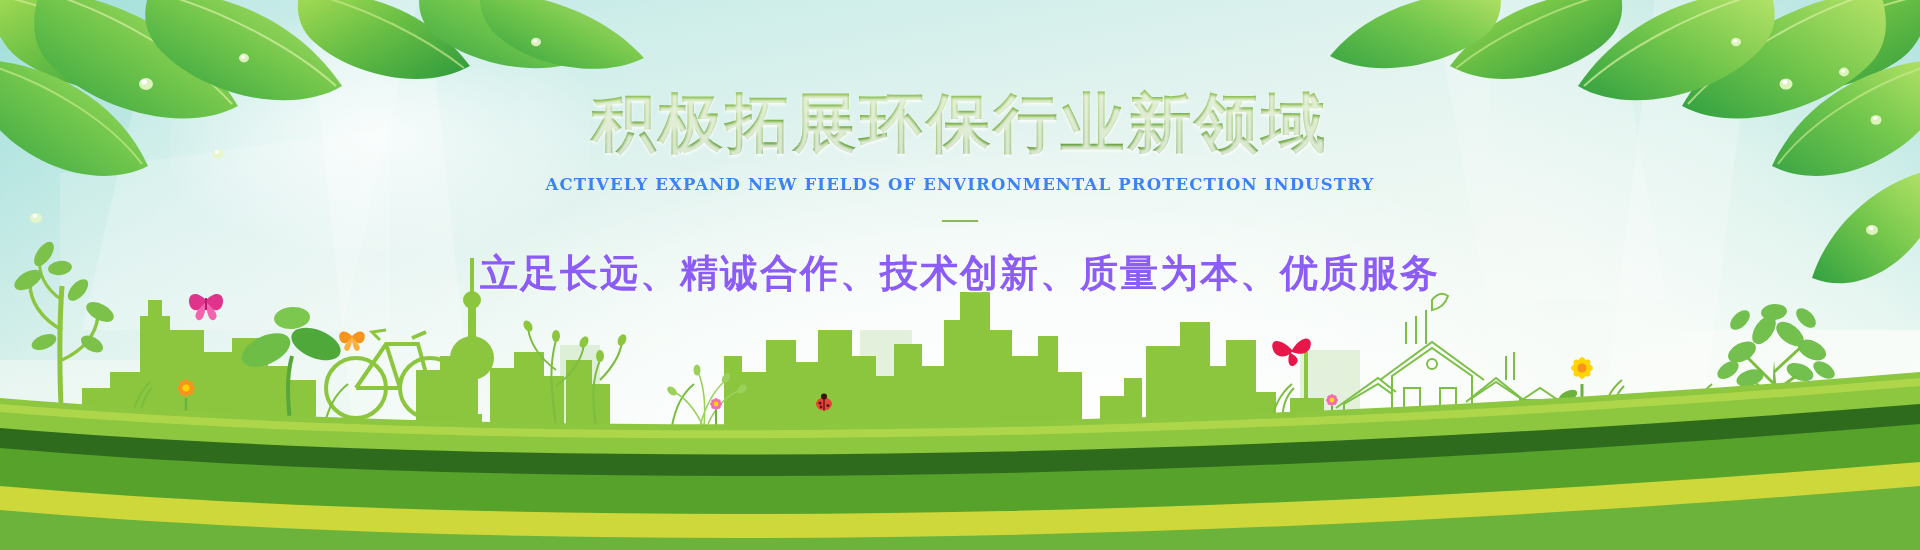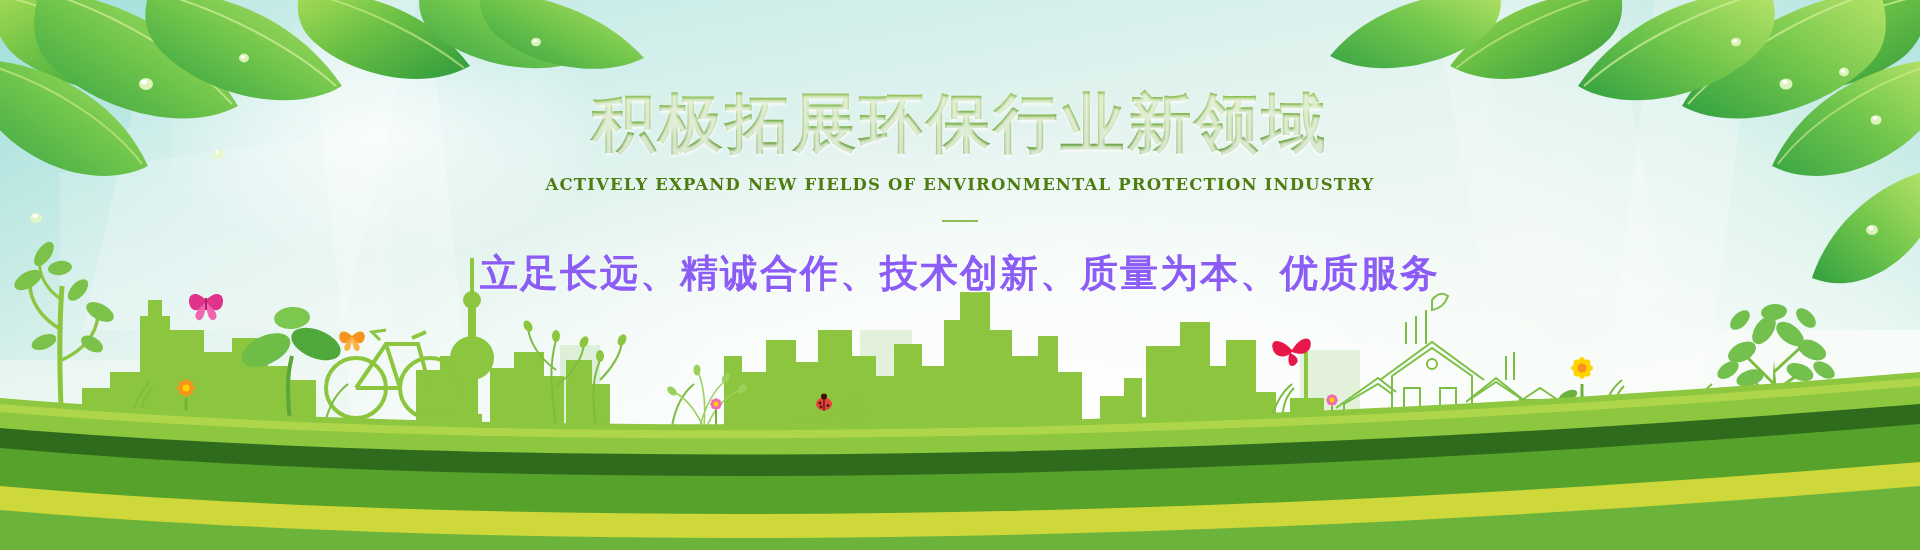--- a/index.html
+++ b/index.html
@@ -75,21 +75,21 @@
     background: linear-gradient(180deg, #8dc04a 0%, #66a32c 55%, #4f8f24 100%);
     -webkit-background-clip: text;
     background-clip: text;
     color: transparent;
   }
   .subhead {
     font-family: "DejaVu Serif", "Liberation Serif", serif;
     font-size: 16.5px;
     font-weight: 700;
     letter-spacing: 1.15px;
-    color: #4d7c0f;
+    color: #3b82f6;
     margin: 18px 0 0 0;
     white-space: nowrap;
   }
   .rule {
     width: 36px;
     height: 2px;
     background: #8cbb52;
     margin: 26px auto 0 auto;
   }
   .slogan {

